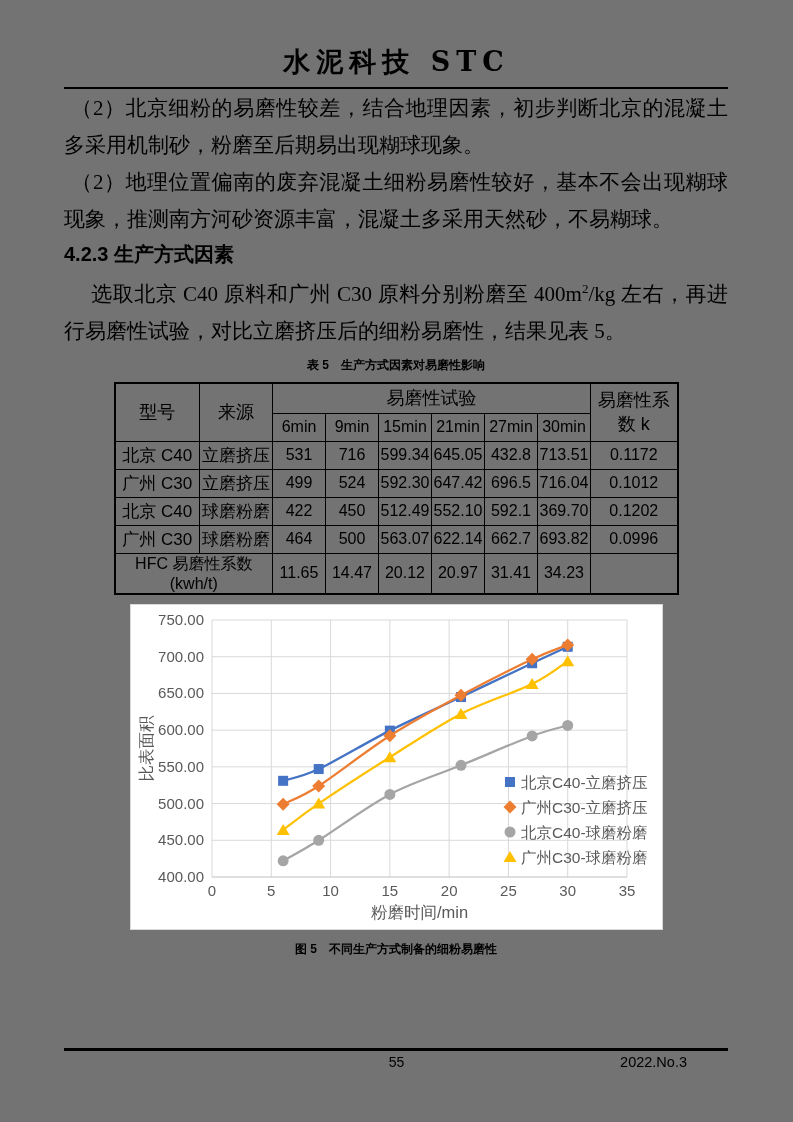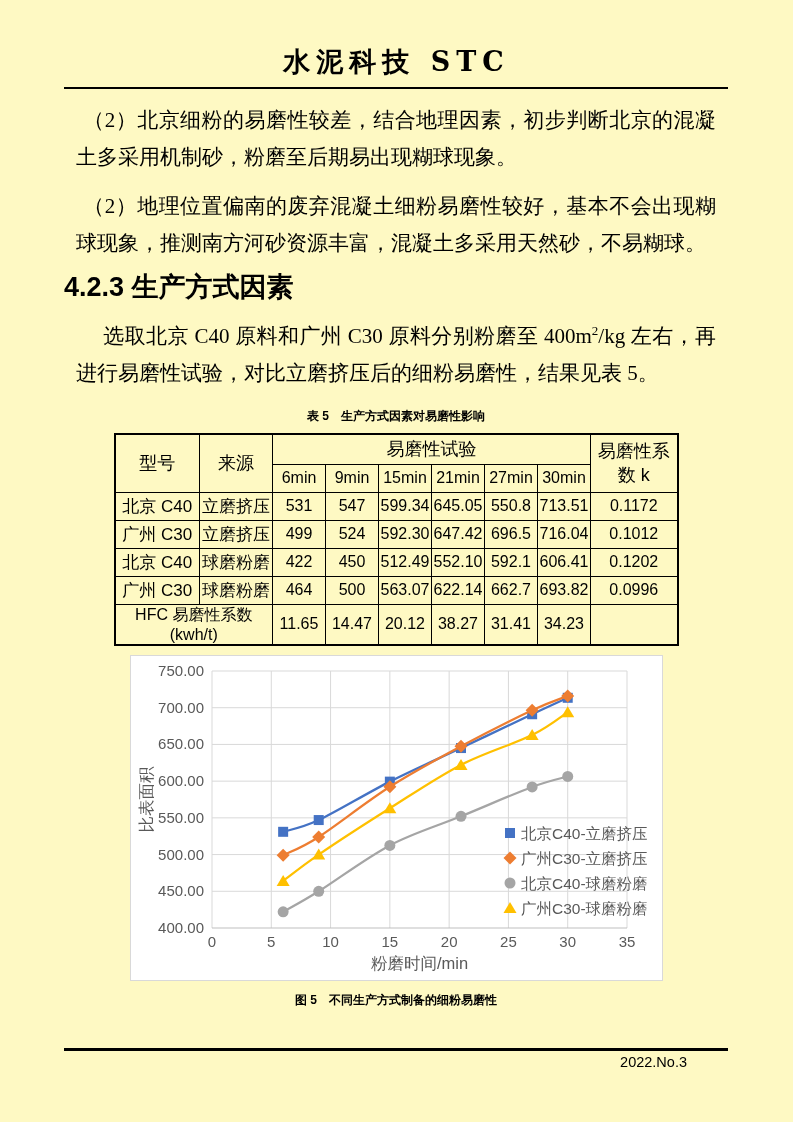--- a/index.html
+++ b/index.html
@@ -1,38 +1,38 @@
 <!DOCTYPE html>
 <html><head>
 <meta charset="utf-8">
 <style>
   html,body { margin:0; padding:0; background:#ffffff; }
   .page {
-    position:relative; width:793px; height:1122px; background:#fef9c3;
+    position:relative; width:793px; height:1122px; background:#737373;
     font-family:"Liberation Serif", serif; color:#000; overflow:hidden;
   }
   .header-title {
     position:absolute; top:44px; left:0; width:100%;
     text-align:center; font-size:27px; font-weight:bold;
     font-family:"DejaVu Serif", serif; letter-spacing:6px;
   }
   .header-rule {
     position:absolute; top:87px; left:64px; width:664px; height:0;
     border-top:2.5px solid #000;
   }
   .content { position:absolute; top:90px; left:64px; width:664px; }
   p.body {
-    font-size:21px; line-height:37px; text-align:justify; margin:12px;
+    font-size:21px; line-height:37px; text-align:justify; margin:0;
   }
   p.indent-sm { text-indent:0.35em; }
   p.indent-md { text-indent:1.3em; }
   p.indent-lg { text-indent:1.85em; }
   .section-heading {
     font-family:"Liberation Sans", sans-serif;
-    font-size:27px; font-weight:bold; line-height:26px; margin:3px 0 3px 0;
+    font-size:20px; font-weight:bold; line-height:26px; margin:3px 0 3px 0;
   }
   .caption {
     font-family:"Liberation Sans", sans-serif;
     font-size:12px; font-weight:bold; text-align:center; line-height:24px;
     margin:3px 0 5px 0;
   }
   .fig-caption { margin-top:3px; }
   sup { font-size:13px; }
 
   
@@ -114,24 +114,24 @@
         <th class="th-min">9min</th>
         <th class="th-min">15min</th>
         <th class="th-min">21min</th>
         <th class="th-min">27min</th>
         <th class="th-min">30min</th>
       </tr>
       <tr class="data-row">
         <td class="cell-cn">北京 C40</td>
         <td class="cell-cn">立磨挤压</td>
         <td class="cell-num">531</td>
-        <td class="cell-num">547</td>
+        <td class="cell-num">716</td>
         <td class="cell-num">599.34</td>
         <td class="cell-num">645.05</td>
-        <td class="cell-num">550.8</td>
+        <td class="cell-num">432.8</td>
         <td class="cell-num">713.51</td>
         <td class="cell-num">0.1172</td>
       </tr>
       <tr class="data-row">
         <td class="cell-cn">广州 C30</td>
         <td class="cell-cn">立磨挤压</td>
         <td class="cell-num">499</td>
         <td class="cell-num">524</td>
         <td class="cell-num">592.30</td>
         <td class="cell-num">647.42</td>
@@ -140,40 +140,40 @@
         <td class="cell-num">0.1012</td>
       </tr>
       <tr class="data-row">
         <td class="cell-cn">北京 C40</td>
         <td class="cell-cn">球磨粉磨</td>
         <td class="cell-num">422</td>
         <td class="cell-num">450</td>
         <td class="cell-num">512.49</td>
         <td class="cell-num">552.10</td>
         <td class="cell-num">592.1</td>
-        <td class="cell-num">606.41</td>
+        <td class="cell-num">369.70</td>
         <td class="cell-num">0.1202</td>
       </tr>
       <tr class="data-row">
         <td class="cell-cn">广州 C30</td>
         <td class="cell-cn">球磨粉磨</td>
         <td class="cell-num">464</td>
         <td class="cell-num">500</td>
         <td class="cell-num">563.07</td>
         <td class="cell-num">622.14</td>
         <td class="cell-num">662.7</td>
         <td class="cell-num">693.82</td>
         <td class="cell-num">0.0996</td>
       </tr>
       <tr class="hfc-row">
         <td colspan="2" class="hfc-label">HFC 易磨性系数(kwh/t)</td>
         <td class="cell-num">11.65</td>
         <td class="cell-num">14.47</td>
         <td class="cell-num">20.12</td>
-        <td class="cell-num">38.27</td>
+        <td class="cell-num">20.97</td>
         <td class="cell-num">31.41</td>
         <td class="cell-num">34.23</td>
         <td class="cell-num"></td>
       </tr>
     </tbody>
       </table>
 
     <div class="figure-box">
       <svg id="chart-svg" width="533" height="326" viewBox="0 0 533 326" font-family="&quot;Liberation Sans&quot;, sans-serif">
           <rect x="0.5" y="0.5" width="532" height="325" fill="#fff" stroke="#D9D9D9" stroke-width="1"></rect>
@@ -251,15 +251,16 @@
     </div>
 
     <div class="caption fig-caption">图 5　不同生产方式制备的细粉易磨性</div>
 
     <div class="conclusion">
     </div>
 
   </div>
 
   <div class="footer-rule"></div>
+  <div class="footer-page">55</div>
   <div class="footer-issue">2022.No.3</div>
 
 </div>
 
 </body></html>

